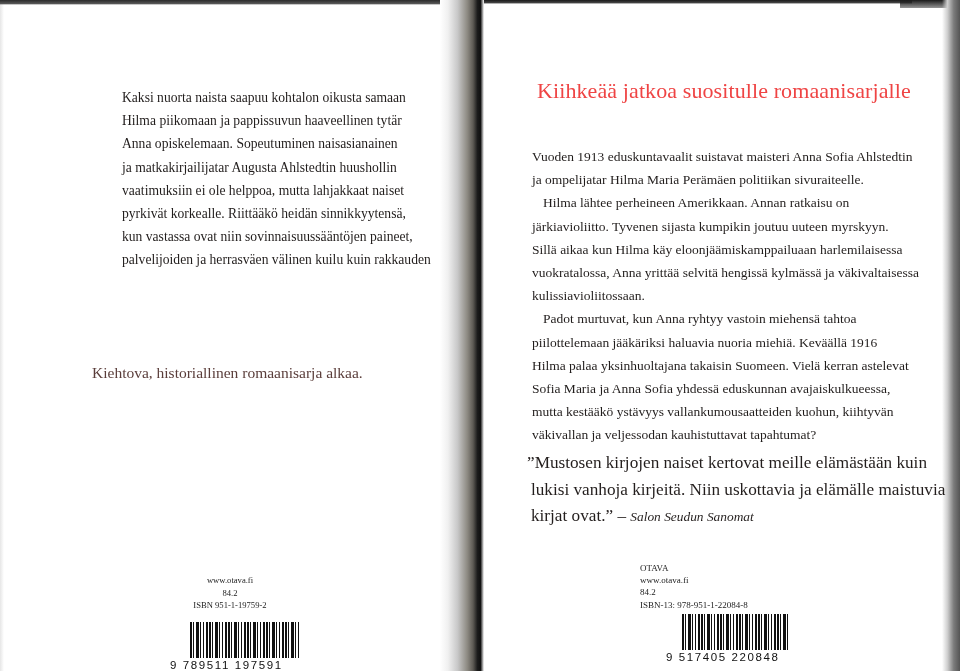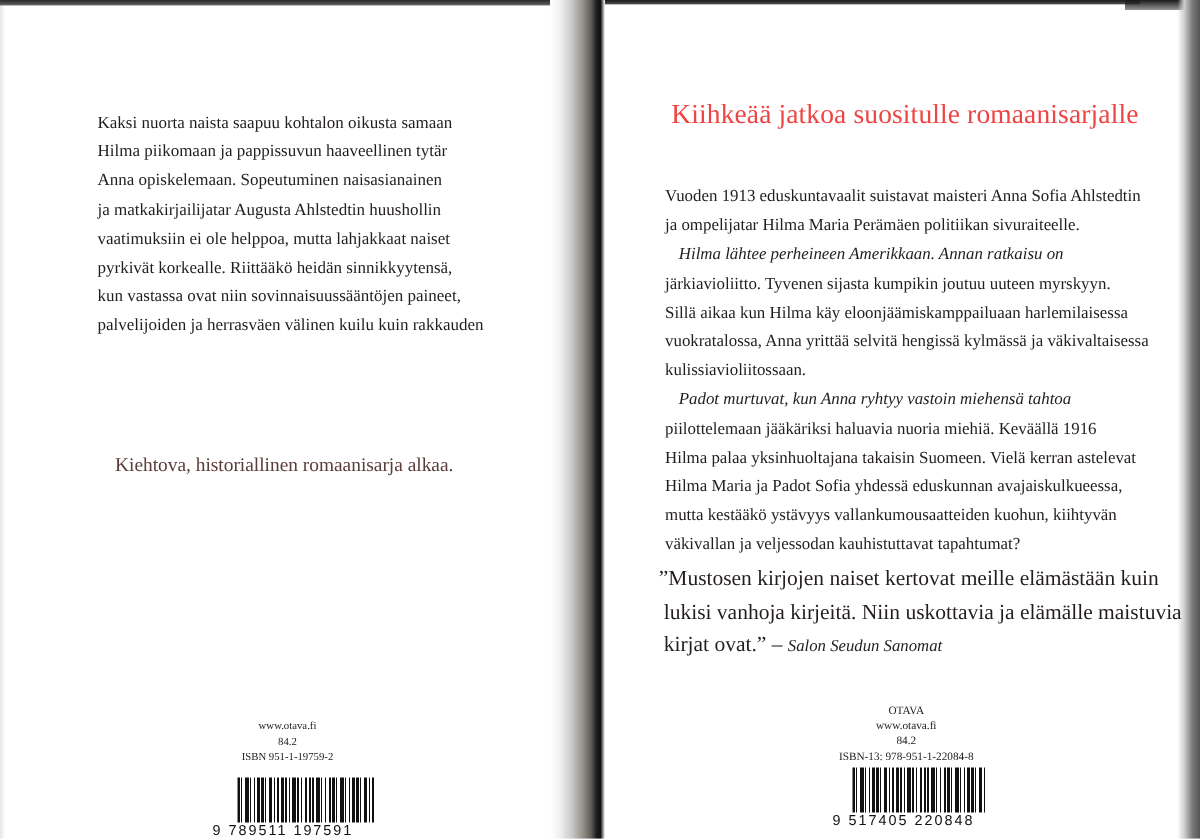--- a/index.html
+++ b/index.html
@@ -25,21 +25,21 @@
     
     .right-edge { position: absolute; left: 942px; top: 0; width: 18px; height: 671px;
       background: linear-gradient(to right, rgba(255,255,255,0) 0%, #cfcfcf 30%, #7c7c7c 65%, #545454 100%); }
 
     .left-edge { position: absolute; left: 0; top: 0; width: 4px; height: 671px;
       background: linear-gradient(to right, #e6e6e6, #fff); }
 
     
     .left-blurb { position: absolute; left: 78px; top: 86px; width: 350px;
       font-size: 13.6px; line-height: 23.2px; color: #211d1c; }
-    .left-blurb p { white-space: nowrap; }
+    .left-blurb p { white-space: nowrap; margin-left: 44px; }
     .left-tagline { position: absolute; left: 92px; top: 364px; 
       font-size: 15.5px; color: #5a3d3a; white-space: nowrap; }
 
     .left-imprint { position: absolute; left: 160px; top: 574px; width: 140px; text-align: center;
       font-size: 8.6px; line-height: 12.6px; color: #222; }
 
     
     .barcode { position: absolute; }
     .barcode .bars { height: 36px; background:
       repeating-linear-gradient(to right,
@@ -52,29 +52,29 @@
     .barcode-left .bars { width: 110px; margin-left: 20px; }
     .barcode-right { left: 666px; top: 614px; }
     .barcode-right .bars { width: 106px; margin-left: 16px; }
 
     
     .right-title { position: absolute; left: 537px; top: 78px; font-size: 22px;
       color: #ef4444; white-space: nowrap; letter-spacing: 0.1px; }
     .right-blurb { position: absolute; left: 532px; top: 145px; width: 420px;
       font-size: 13.5px; line-height: 23.2px; color: #211d1c; }
     .right-blurb p { white-space: nowrap; }
-    .right-blurb p.indent { text-indent: 11px; font-style: italic; }
+    .right-blurb p.indent { text-indent: 11px; }
 
     .right-quote { position: absolute; left: 527px; top: 450px; width: 420px;
       font-size: 17.2px; line-height: 26.5px; color: #231e1d; }
     .right-quote p { white-space: nowrap; }
     .right-quote .quote-source { font-style: italic; font-size: 13.4px; }
     .right-quote .l2, .right-quote .l3 { padding-left: 4px; }
 
-    .right-imprint { position: absolute; left: 640px; top: 562px; width: 170px; text-align: center;
+    .right-imprint { position: absolute; left: 640px; top: 562px; width: 170px; 
       font-size: 9px; line-height: 12.2px; color: #222; }
   </style>
 </head>
 <body>
 
 <div class="page page-left"></div>
 <div class="page page-right"></div>
 
 <div class="left-edge"></div>
 <div class="top-edge-left"></div>
@@ -113,21 +113,21 @@
   <p>Vuoden 1913 eduskuntavaalit suistavat maisteri Anna Sofia Ahlstedtin</p>
   <p>ja ompelijatar Hilma Maria Perämäen politiikan sivuraiteelle.</p>
   <p class="indent">Hilma lähtee perheineen Amerikkaan. Annan ratkaisu on</p>
   <p>järkiavioliitto. Tyvenen sijasta kumpikin joutuu uuteen myrskyyn.</p>
   <p>Sillä aikaa kun Hilma käy eloonjäämiskamppailuaan harlemilaisessa</p>
   <p>vuokratalossa, Anna yrittää selvitä hengissä kylmässä ja väkivaltaisessa</p>
   <p>kulissiavioliitossaan.</p>
   <p class="indent">Padot murtuvat, kun Anna ryhtyy vastoin miehensä tahtoa</p>
   <p>piilottelemaan jääkäriksi haluavia nuoria miehiä. Keväällä 1916</p>
   <p>Hilma palaa yksinhuoltajana takaisin Suomeen. Vielä kerran astelevat</p>
-  <p>Hilma Maria ja Padot Sofia yhdessä eduskunnan avajaiskulkueessa,</p>
+  <p>Sofia Maria ja Anna Sofia yhdessä eduskunnan avajaiskulkueessa,</p>
   <p>mutta kestääkö ystävyys vallankumousaatteiden kuohun, kiihtyvän</p>
   <p>väkivallan ja veljessodan kauhistuttavat tapahtumat?</p>
 </div>
 
 <div class="right-quote">
   <p>”Mustosen kirjojen naiset kertovat meille elämästään kuin</p>
   <p class="l2">lukisi vanhoja kirjeitä. Niin uskottavia ja elämälle maistuvia</p>
   <p class="l3"><span>kirjat ovat.” – </span><span class="quote-source">Salon Seudun Sanomat</span></p>
 </div>
 

